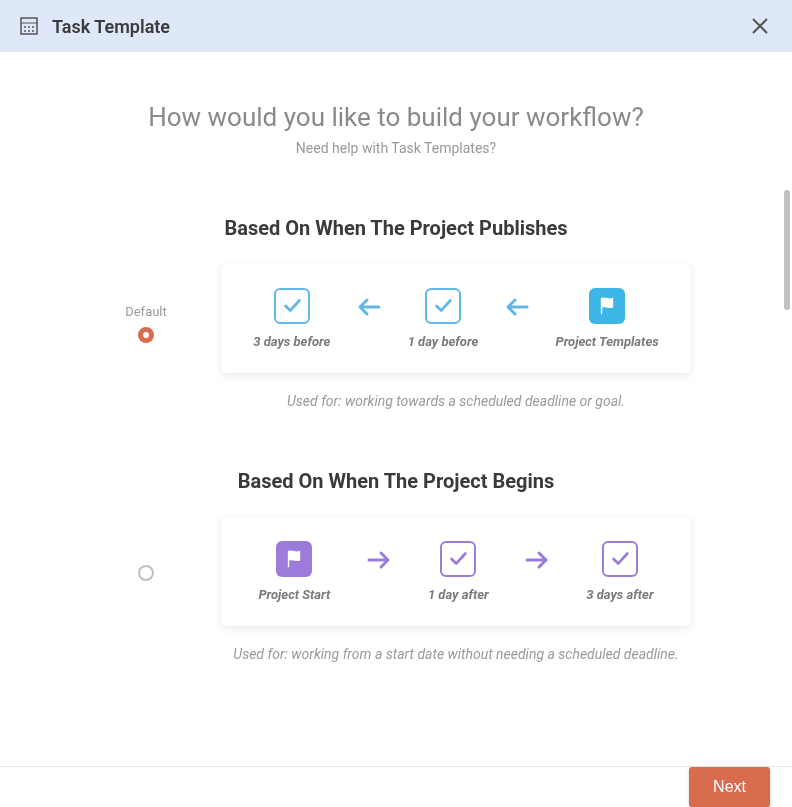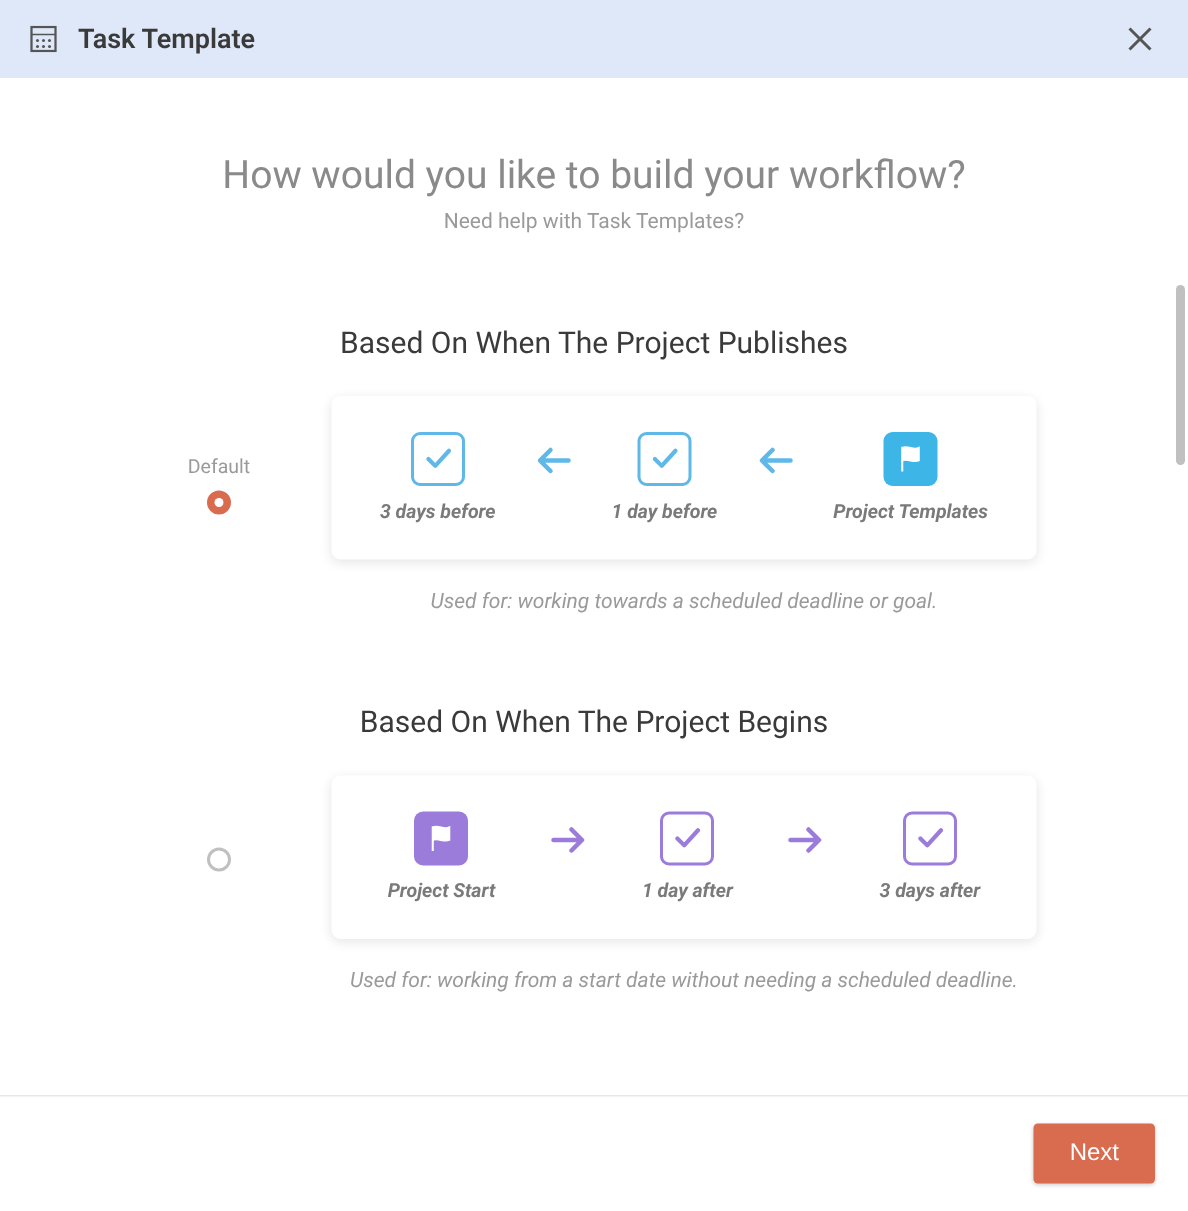--- a/index.html
+++ b/index.html
@@ -69,21 +69,21 @@
     .sub-heading {
       font-size: 14px;
       color: #9a9a9a;
       margin-bottom: 60px;
     }
     .option-block {
       margin-bottom: 60px;
     }
     .option-title {
       font-size: 20px;
-      font-weight: 400;
+      font-weight: 700;
       color: #3a3a3a;
       margin-bottom: 24px;
     }
     .option-row {
       display: flex;
       align-items: flex-start;
       justify-content: center;
       gap: 30px;
     }
     .option-radio-col {
@@ -167,21 +167,21 @@
       margin-bottom: 20px;
     }
     .caption {
       font-size: 14px;
       color: #9a9a9a;
       font-style: italic;
       margin-top: 20px;
       text-align: center;
     }
     .footer {
-      padding: 18px 22px;
+      padding: 0 22px;
       border-top: 1px solid #e8e8e8;
       display: flex;
       justify-content: flex-end;
       background: #fff;
     }
     .next-btn {
       background: #d96b4f;
       color: #fff;
       border: none;
       padding: 11px 24px;

